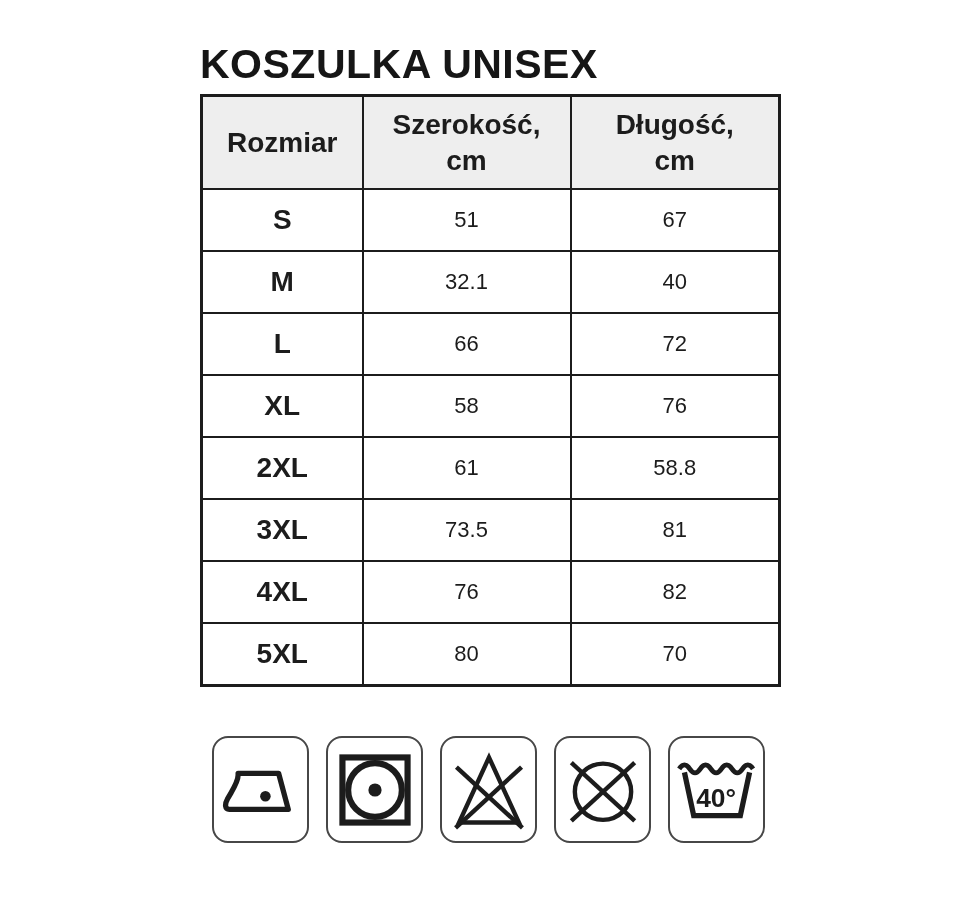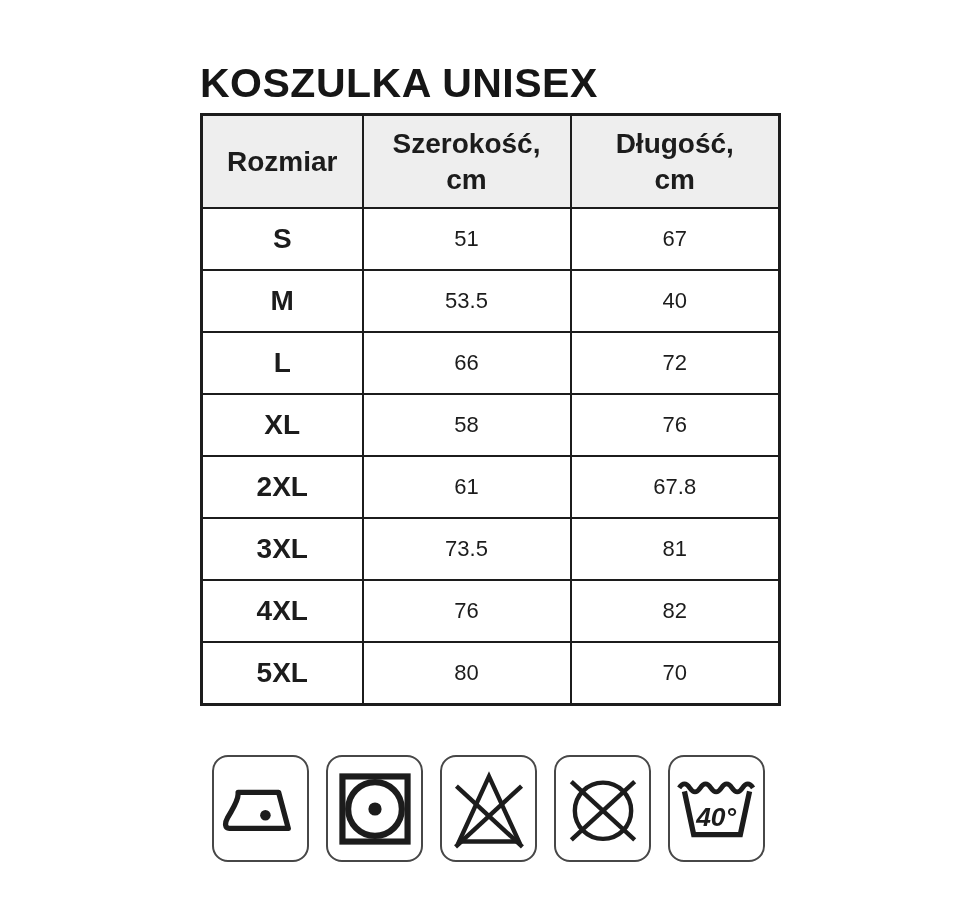--- a/index.html
+++ b/index.html
@@ -5,21 +5,21 @@
   html, body {
     margin: 0; padding: 0;
     width: 960px; height: 899px;
     background: #ffffff;
     font-family: "Liberation Sans", "DejaVu Sans", sans-serif;
     color: #1c1c1c;
     overflow: hidden;
   }
   .content {
     position: absolute;
-    left: 184px; top: 62px; padding-left: 16px;
+    left: 184px; top: 43px; padding-left: 16px;
   }
   .page-title {
     margin: 0;
     font-size: 41px;
     font-weight: 700;
     line-height: 1.05;
     letter-spacing: 0.5px;
     color: #161616;
     white-space: nowrap;
   }
@@ -56,21 +56,20 @@
   }
   .col-size   { width: 161px; }
   .col-width  { width: 208px; }
   .col-length { width: 209px; }
 
   .care-row {
     display: flex;
     gap: 17px;
     margin-top: 49px;
     margin-left: 12px;
-    font-style: italic;
   }
   .care-box {
     width: 97px; height: 107px;
     box-sizing: border-box;
     border: 2.5px solid #474747;
     border-radius: 16px;
     background: #ffffff;
     display: flex;
     align-items: center;
     justify-content: center;
@@ -104,37 +103,37 @@
       </tr>
     </thead>
     <tbody>
       <tr>
         <td class="size-col">S</td>
         <td>51</td>
         <td>67</td>
       </tr>
       <tr>
         <td class="size-col">M</td>
-        <td>53.5</td>
+        <td>32.1</td>
         <td>40</td>
       </tr>
       <tr>
         <td class="size-col">L</td>
         <td>66</td>
         <td>72</td>
       </tr>
       <tr>
         <td class="size-col">XL</td>
         <td>58</td>
         <td>76</td>
       </tr>
       <tr>
         <td class="size-col">2XL</td>
         <td>61</td>
-        <td>67.8</td>
+        <td>58.8</td>
       </tr>
       <tr>
         <td class="size-col">3XL</td>
         <td>73.5</td>
         <td>81</td>
       </tr>
       <tr>
         <td class="size-col">4XL</td>
         <td>76</td>
         <td>82</td>

